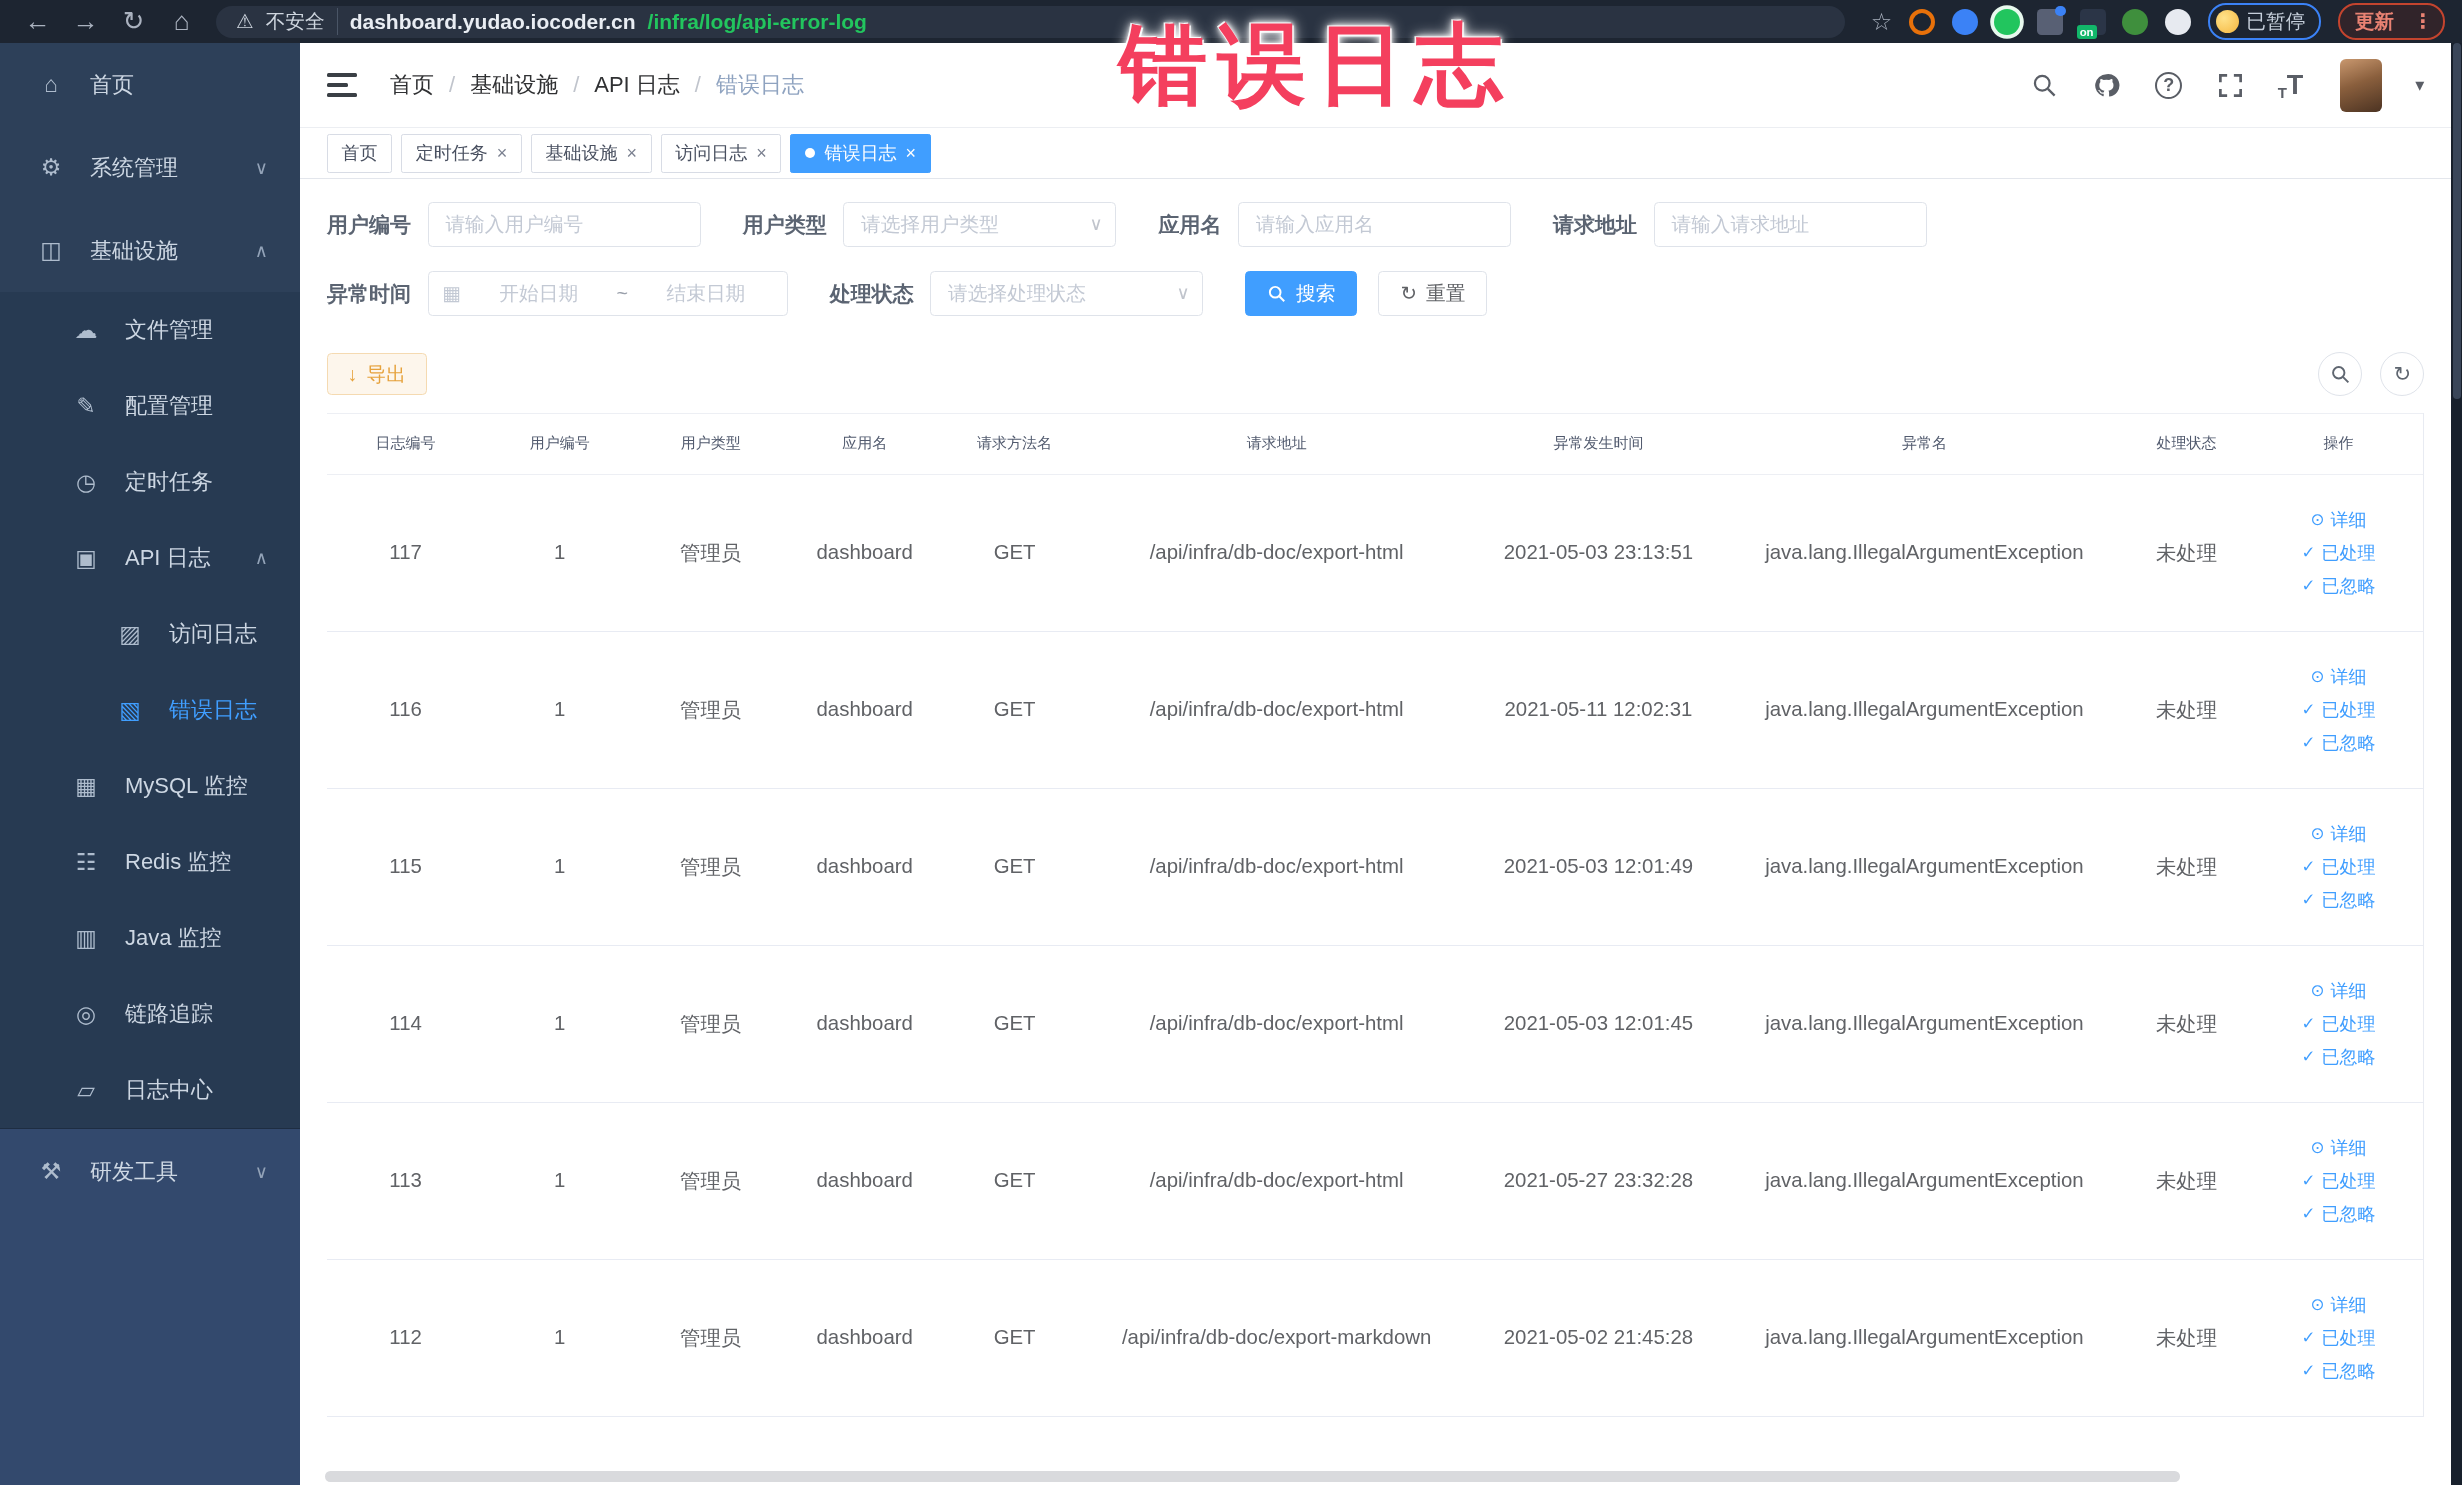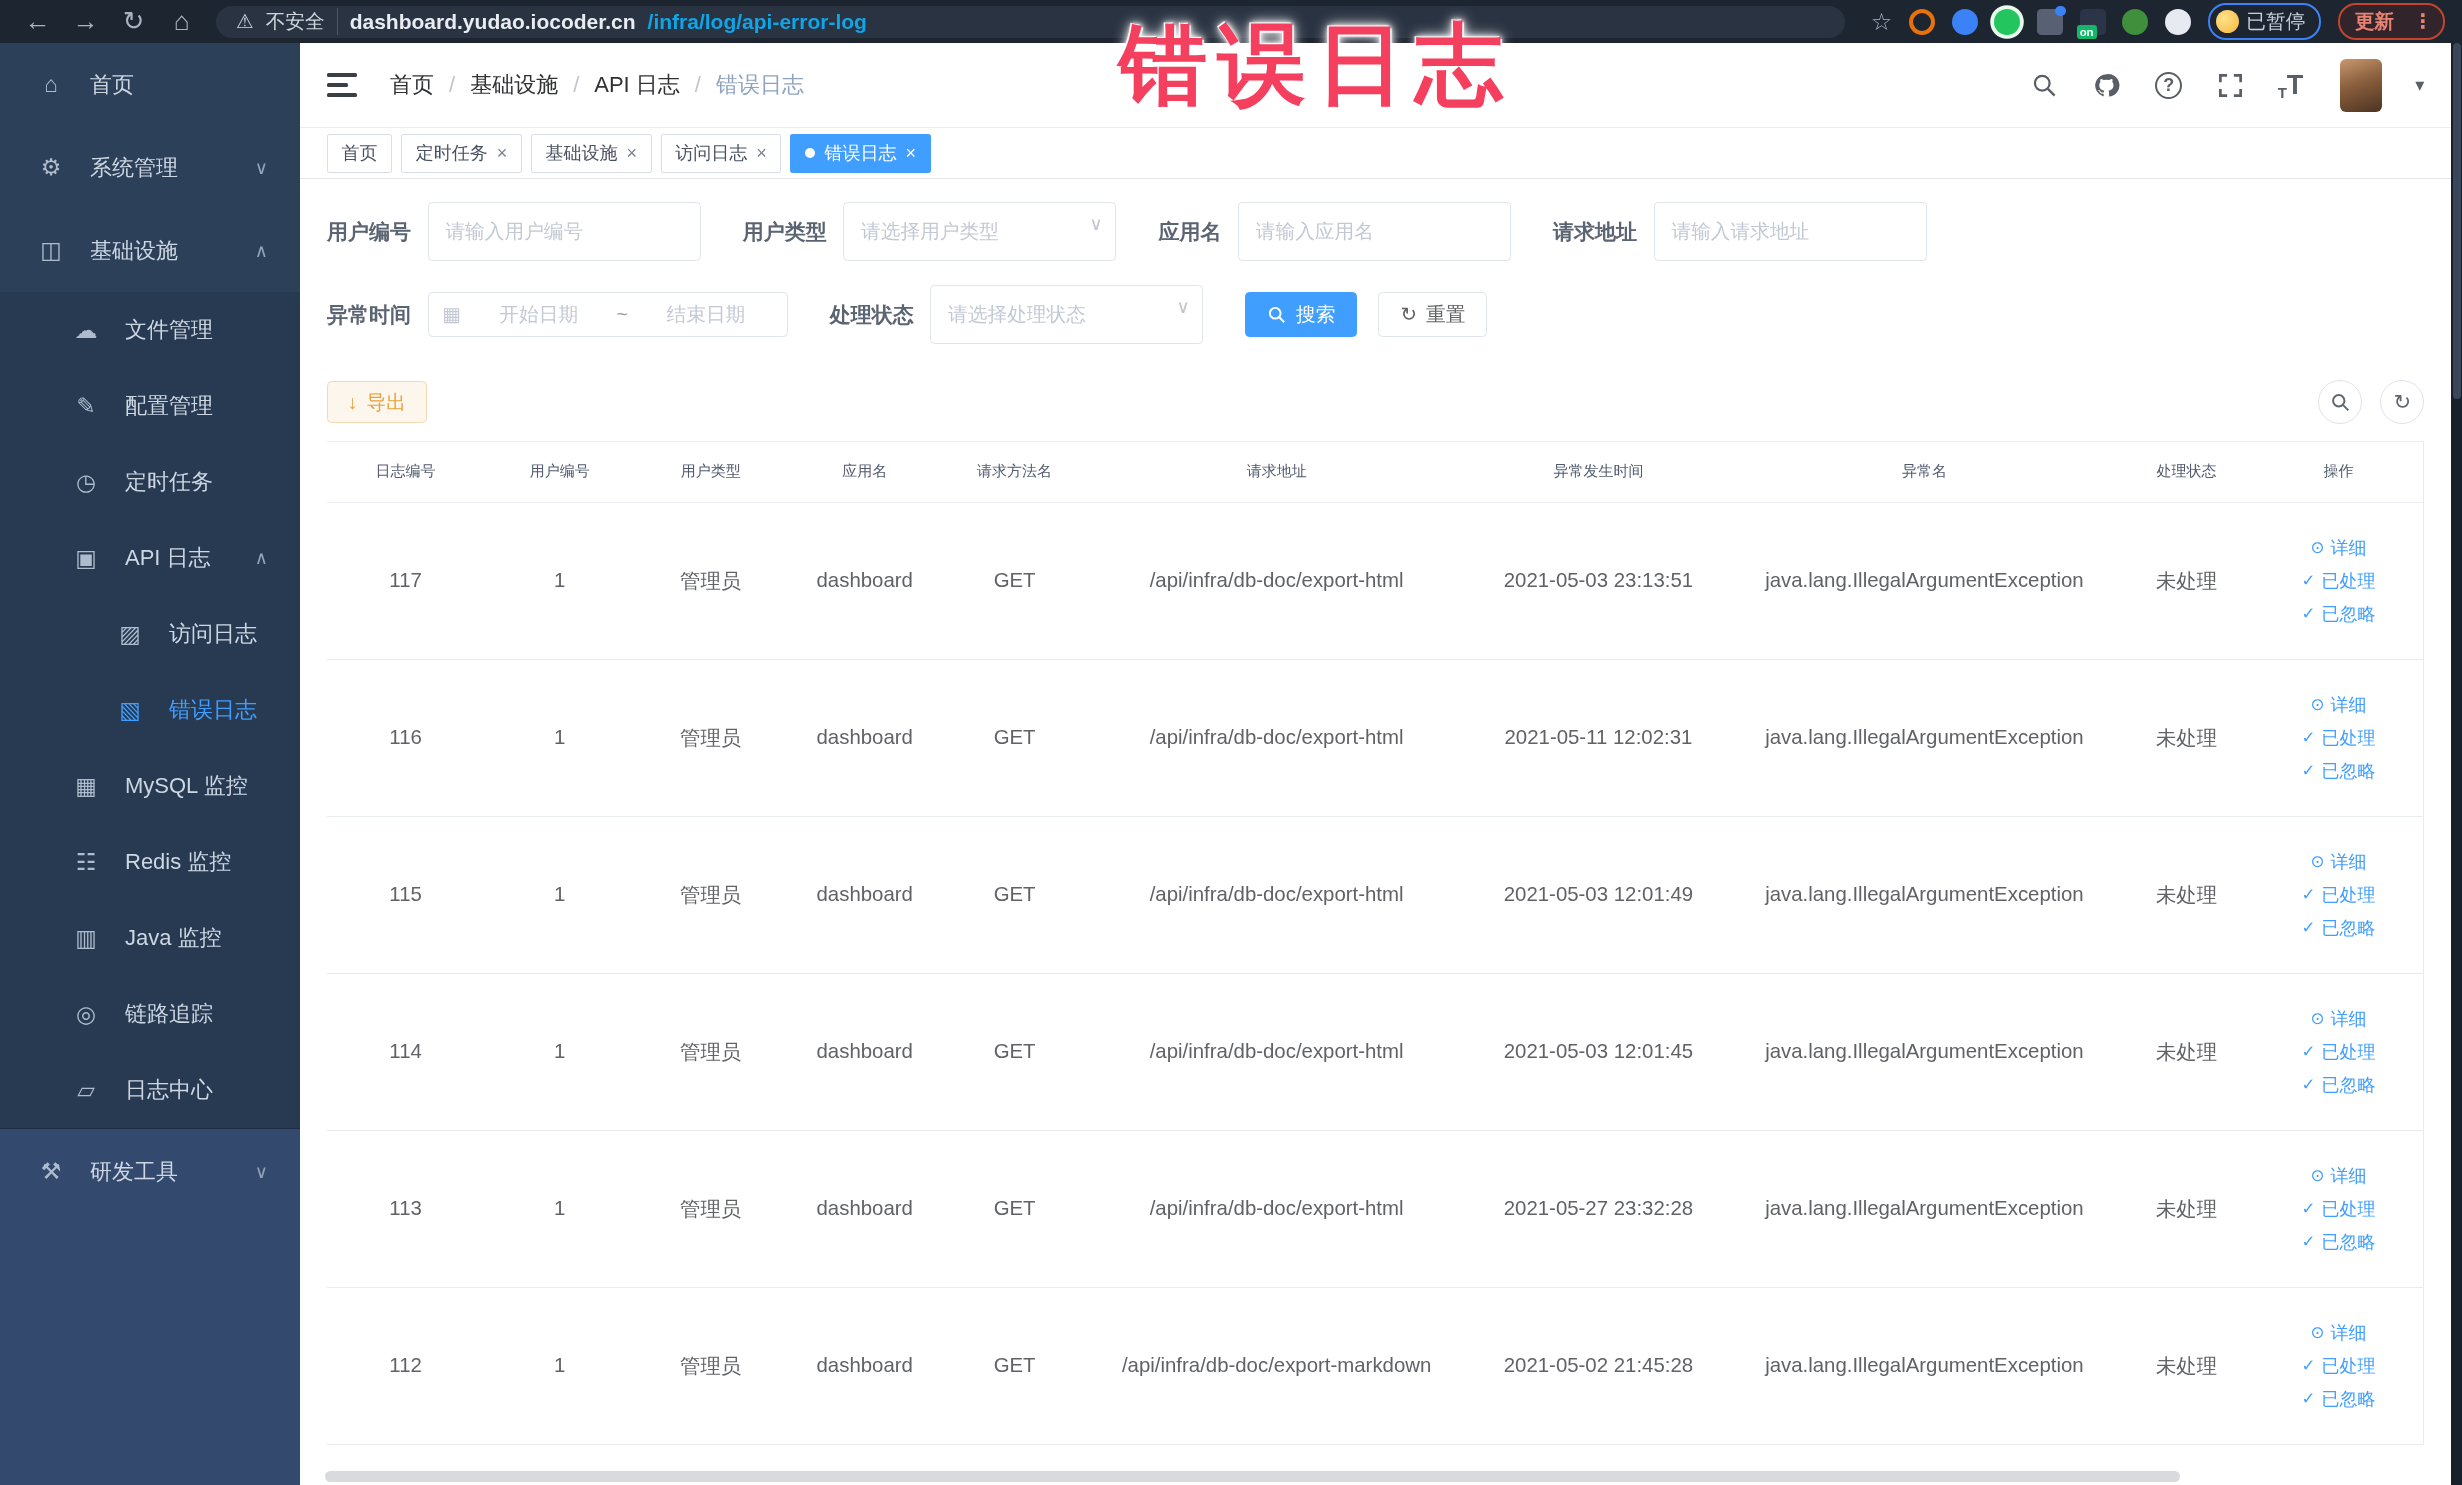--- a/index.html
+++ b/index.html
@@ -6,21 +6,21 @@
   html,body { width:2462px; height:1486px; overflow:hidden; }
   body { font-family:"Liberation Sans","DejaVu Sans",sans-serif; background:#fff; position:relative; }
 
   
   .chrome { height:43px; background:#1d2531; display:flex; align-items:center; padding:0 16.7px; gap:6px; }
   .chrome .navicon { color:#aab2bf; font-size:26px; width:42px; text-align:center; cursor:pointer; }
   .addressbar { flex:1; height:32px; margin:0 19.7px 0 7.6px; background:#2a3342; border-radius:16px; display:flex; align-items:center; padding:0 19.7px; gap:12px; }
   .addressbar .warn { color:#cfd6df; font-size:19.7px; }
   .addressbar .sec { color:#cfd6df; font-size:19.7px; padding-right:12px; border-right:0.8px solid #4a5566; }
   .addressbar .host { color:#e9edf3; font-size:21px; font-weight:700; }
-  .addressbar .path { color:#0ea5e9; font-size:21px; font-weight:700; }
+  .addressbar .path { color:#22c55e; font-size:21px; font-weight:700; }
   .chrome-right { display:flex; align-items:center; gap:16.7px; }
   .chrome-right .star { color:#aab2bf; font-size:24px; }
   .ext { width:26px; height:26px; border-radius:50%; position:relative; }
   .ext.ring { border:4.5px solid #e8710a; background:transparent; }
   .ext.shield { background:#3b82f6; }
   .ext.greeny { background:#22c55e; box-shadow:0 0 0 3.8px #e8f9ee; }
   .ext.grid { background:#586074; border-radius:4.5px; }
   .ext.grid::after { content:""; position:absolute; right:-3px; top:-3px; width:10.6px; height:10.6px; border-radius:50%; background:#3b82f6; }
   .ext.onbadge { background:#2b3547; border-radius:4.5px; }
   .ext .badge { position:absolute; left:-3px; bottom:-4.5px; background:#12b76a; color:#fff; font-size:11.4px; border-radius:3px; padding:0.8px 3px; font-weight:700;text-align:right; }
@@ -74,21 +74,21 @@
   .tag { height:39px; display:flex; align-items:center; gap:9px; padding:0 13.6px; border:0.8px solid #d8dce5; background:#fff; color:#495060; font-size:18px; border-radius:2.3px; cursor:pointer; }
   .tag .close { font-size:18px; color:#7b8190; }
   .tag.active { background:#409eff; border-color:#409eff; color:#fff; }
   .tag.active .close { color:#fff; }
   .tag.active .dot { width:10.6px; height:10.6px; border-radius:50%; background:#fff; }
 
   .filters { padding:23px 27px 4.5px; }
   .frow { display:flex; align-items:center; margin-bottom:24px; }
   .fgroup { display:flex; align-items:center; margin-right:42px; }
   .flabel { font-size:21px; font-weight:700; color:#5b6472; margin-right:16.7px; white-space:nowrap; }
-  .finput { height:59px; border:1.5px solid #dfe3ea; border-radius:4.5px; font-size:19.7px; color:#606266; padding:0 16.7px; width:273px; background:#fff; }
+  .finput { height:45px; border:1.5px solid #dfe3ea; border-radius:4.5px; font-size:19.7px; color:#606266; padding:0 16.7px; width:273px; background:#fff; }
   .finput::placeholder { color:#c3c9d4; }
   .fselect { position:relative; width:273px; }
   .fselect .finput { width:100%; padding-right:66px; }
   .fselect .sel-arrow { position:absolute; right:13.6px; top:10.6px; color:#c0c4cc; font-size:18px; pointer-events:none; }
   .daterange { width:360px; height:45px; border:1.5px solid #dfe3ea; border-radius:4.5px; display:flex; align-items:center; padding:0 13.6px; gap:10.6px; cursor:pointer; }
   .daterange .cal { color:#c3c9d4; font-size:19.7px; }
   .daterange .dph { color:#c3c9d4; font-size:19.7px; flex:1; text-align:center; }
   .daterange .sep { color:#9aa0ab; font-size:19.7px; }
   .btn { height:45px; border-radius:4.5px; font-size:19.7px; display:inline-flex; align-items:center; gap:9px; padding:0 21px; cursor:pointer; border:1.5px solid transparent; }
   .btn-primary { background:#409eff; color:#fff; border-color:#409eff; }

